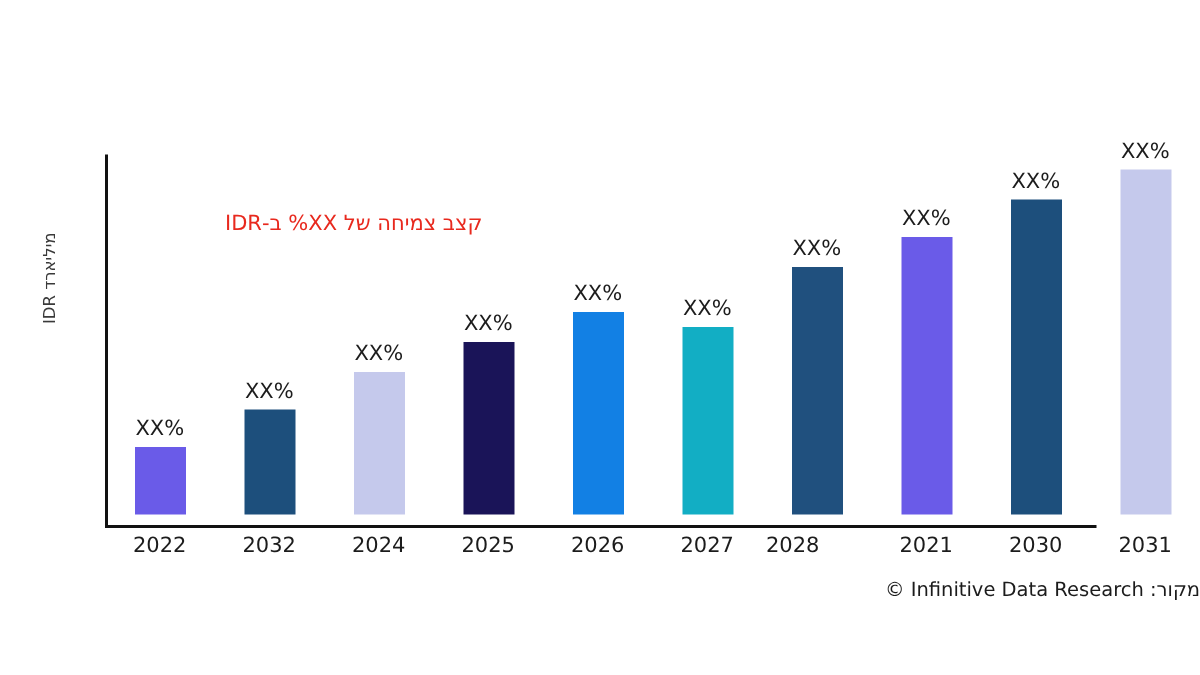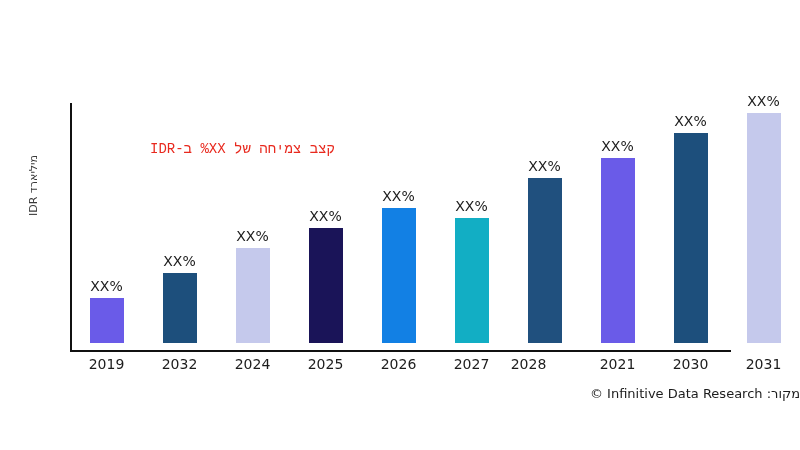--- a/index.html
+++ b/index.html
@@ -85,21 +85,20 @@
   }
 
   
   .annotation{
     position:absolute;
     left:150px;top:141px;
     direction:rtl;
     font-size:14px;
     color:#e8291e;
     white-space:nowrap;
-    font-family:Liberation Mono, monospace;
   }
 
   
   .xticks{
     position:absolute;
     left:70px;top:356px;
     width:730px;height:22px;
   }
   .xtick{
     position:absolute;
@@ -172,21 +171,21 @@
         <div class="bar" style="height: 210px; background: rgb(29, 79, 124);"></div>
         <div class="bar-label" style="bottom: 214px;">XX%</div>
       </div>
       <div class="bar-slot" style="left: 676.5px; width: 34px;">
         <div class="bar" style="height: 230px; background: rgb(197, 201, 236);"></div>
         <div class="bar-label" style="bottom: 234px;">XX%</div>
       </div>
     </div>
 
   <div class="xticks" id="xticks-area">
-      <div class="xtick" style="left: 0px; width: 73px;">2019</div>
+      <div class="xtick" style="left: 0px; width: 73px;">2022</div>
       <div class="xtick" style="left: 73px; width: 73px;">2032</div>
       <div class="xtick" style="left: 146px; width: 73px;">2024</div>
       <div class="xtick" style="left: 219px; width: 73px;">2025</div>
       <div class="xtick" style="left: 292px; width: 73px;">2026</div>
       <div class="xtick" style="left: 365px; width: 73px;">2027</div>
       <div class="xtick" style="left: 422px; width: 73px;">2028</div>
       <div class="xtick" style="left: 511px; width: 73px;">2021</div>
       <div class="xtick" style="left: 584px; width: 73px;">2030</div>
       <div class="xtick" style="left: 657px; width: 73px;">2031</div>
     </div>

